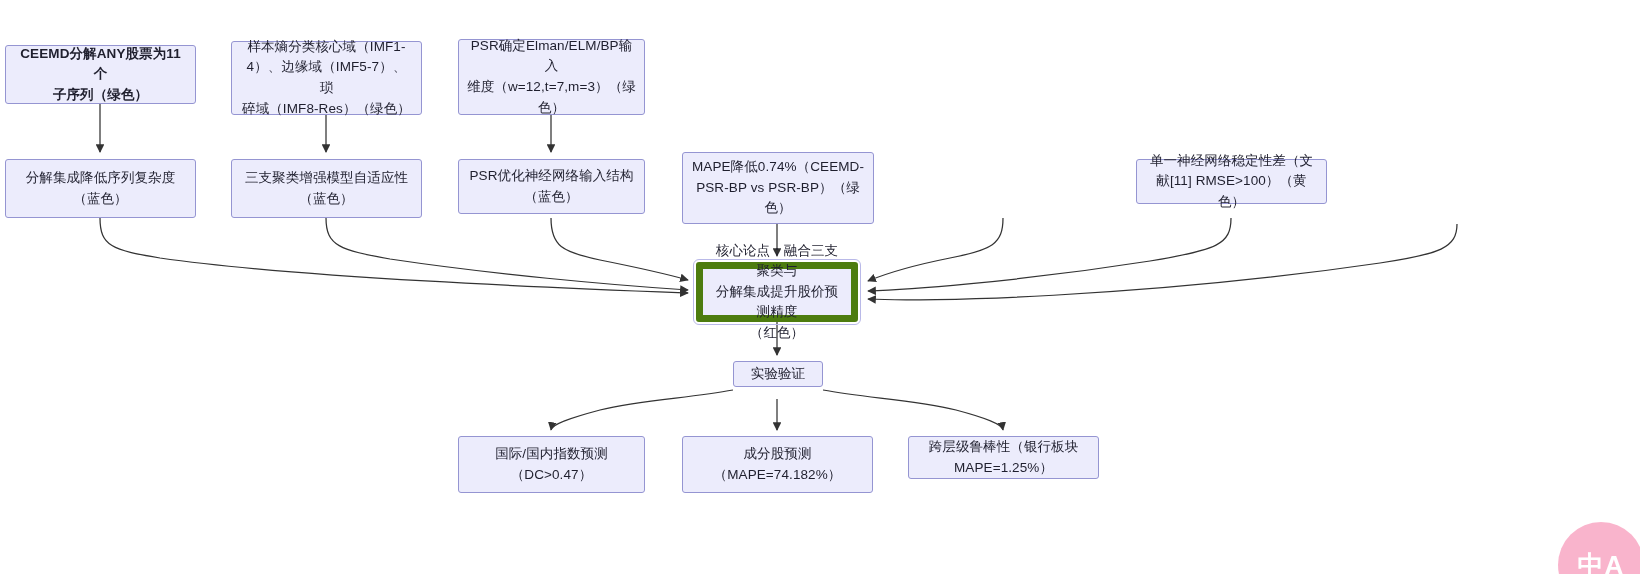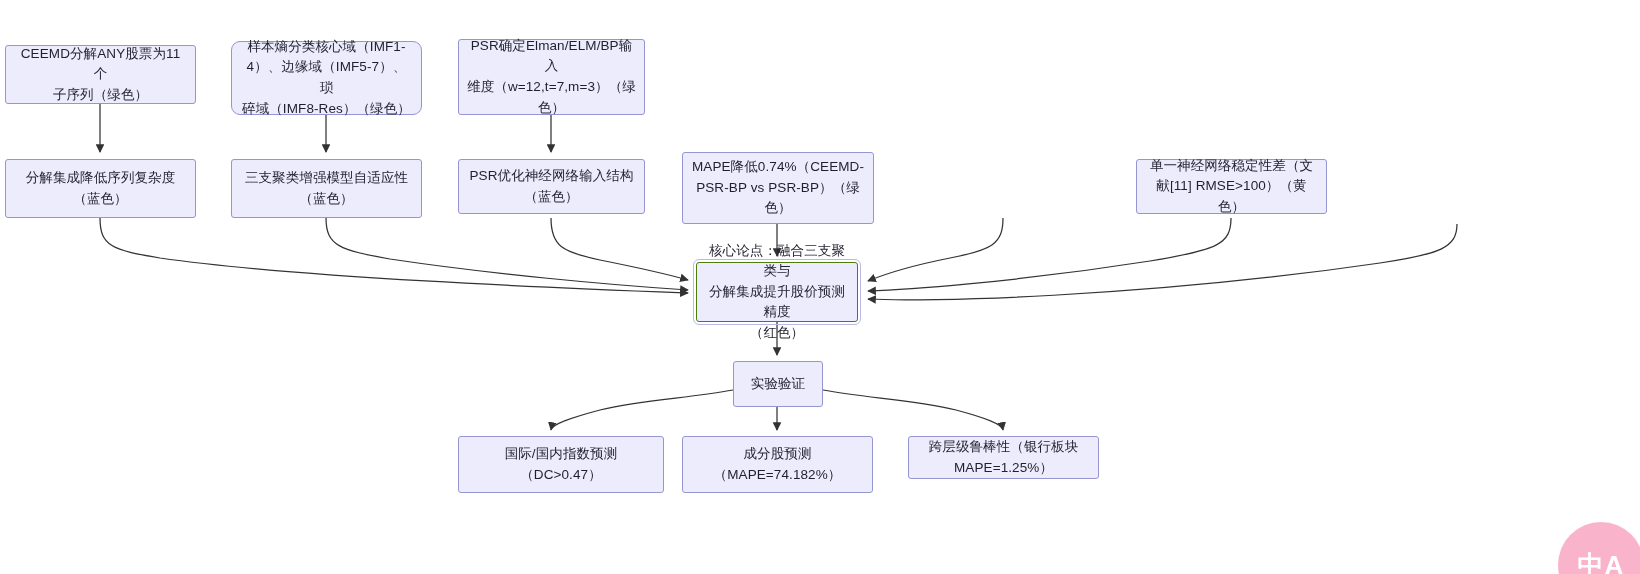--- a/index.html
+++ b/index.html
@@ -35,21 +35,21 @@
     line-height:1.52;
     padding:4px 8px;
     letter-spacing:0.1px;
   }
   .node .txt{
     display:block;
     width:100%;
     white-space:pre-line;
   }
   .node.core{
-    border:1px solid #4d7c0f;
+    border:7px solid #4d7c0f;
     outline:1px solid #B9B9E8;
     outline-offset:2px;
     background:#ECECFC;
   }
   .watermark{
     position:absolute;
     width:86px;height:86px;
     border-radius:50%;
     background:#F9A8C4;
     opacity:.85;
@@ -89,26 +89,26 @@
       <path d="M 1457 224 C 1457 248 1440 254 1380 263 C 1140 298 920 302 868 299"></path>
 
       <path d="M 777 322 L 777 355"></path>
 
       <path d="M 733 390 C 690 398 640 400 600 410 C 570 418 552 424 551 430"></path>
       <path d="M 777 399 L 777 430"></path>
       <path d="M 823 390 C 866 398 916 400 956 410 C 986 418 1002 424 1003 430"></path>
     </g>
   </svg>
 
-  <div class="node" style="left:5px;top:45px;width:191px;height:59px;">
+  <div class="node" style="left:5px;top:45px;width:191px;height:59px;font-weight:bold;">
     <span class="txt">CEEMD分解ANY股票为11个
 子序列（绿色）</span>
   </div>
 
-  <div class="node" style="left:231px;top:41px;width:191px;height:74px;border-radius:9px;">
+  <div class="node" style="left:231px;top:41px;width:191px;height:74px;">
     <span class="txt">样本熵分类核心域（IMF1-
 4）、边缘域（IMF5-7）、琐
 碎域（IMF8-Res）（绿色）</span>
   </div>
 
   <div class="node" style="left:458px;top:39px;width:187px;height:76px;">
     <span class="txt">PSR确定Elman/ELM/BP输入
 维度（w=12,t=7,m=3）（绿
 色）</span>
   </div>
@@ -128,37 +128,37 @@
 （蓝色）</span>
   </div>
 
   <div class="node" style="left:682px;top:152px;width:192px;height:72px;">
     <span class="txt">MAPE降低0.74%（CEEMD-
 PSR-BP vs PSR-BP）（绿
 色）</span>
   </div>
 
 
-  <div class="node" style="left:1136px;top:159px;width:191px;height:55px;">
+  <div class="node" style="left:1136px;top:159px;width:191px;height:45px;">
     <span class="txt">单一神经网络稳定性差（文
 献[11] RMSE&gt;100）（黄色）</span>
   </div>
 
 
   <div class="node core" style="left:696px;top:262px;width:162px;height:60px;">
     <span class="txt">核心论点：融合三支聚类与
 分解集成提升股价预测精度
 （红色）</span>
   </div>
 
-  <div class="node" style="left:733px;top:361px;width:90px;height:46px;">
+  <div class="node" style="left:733px;top:361px;width:90px;height:26px;">
     <span class="txt">实验验证</span>
   </div>
 
-  <div class="node" style="left:458px;top:436px;width:206px;height:57px;">
+  <div class="node" style="left:458px;top:436px;width:187px;height:57px;">
     <span class="txt">国际/国内指数预测
 （DC&gt;0.47）</span>
   </div>
 
   <div class="node" style="left:682px;top:436px;width:191px;height:57px;">
     <span class="txt">成分股预测
 （MAPE=74.182%）</span>
   </div>
 
   <div class="node" style="left:908px;top:436px;width:191px;height:43px;">

